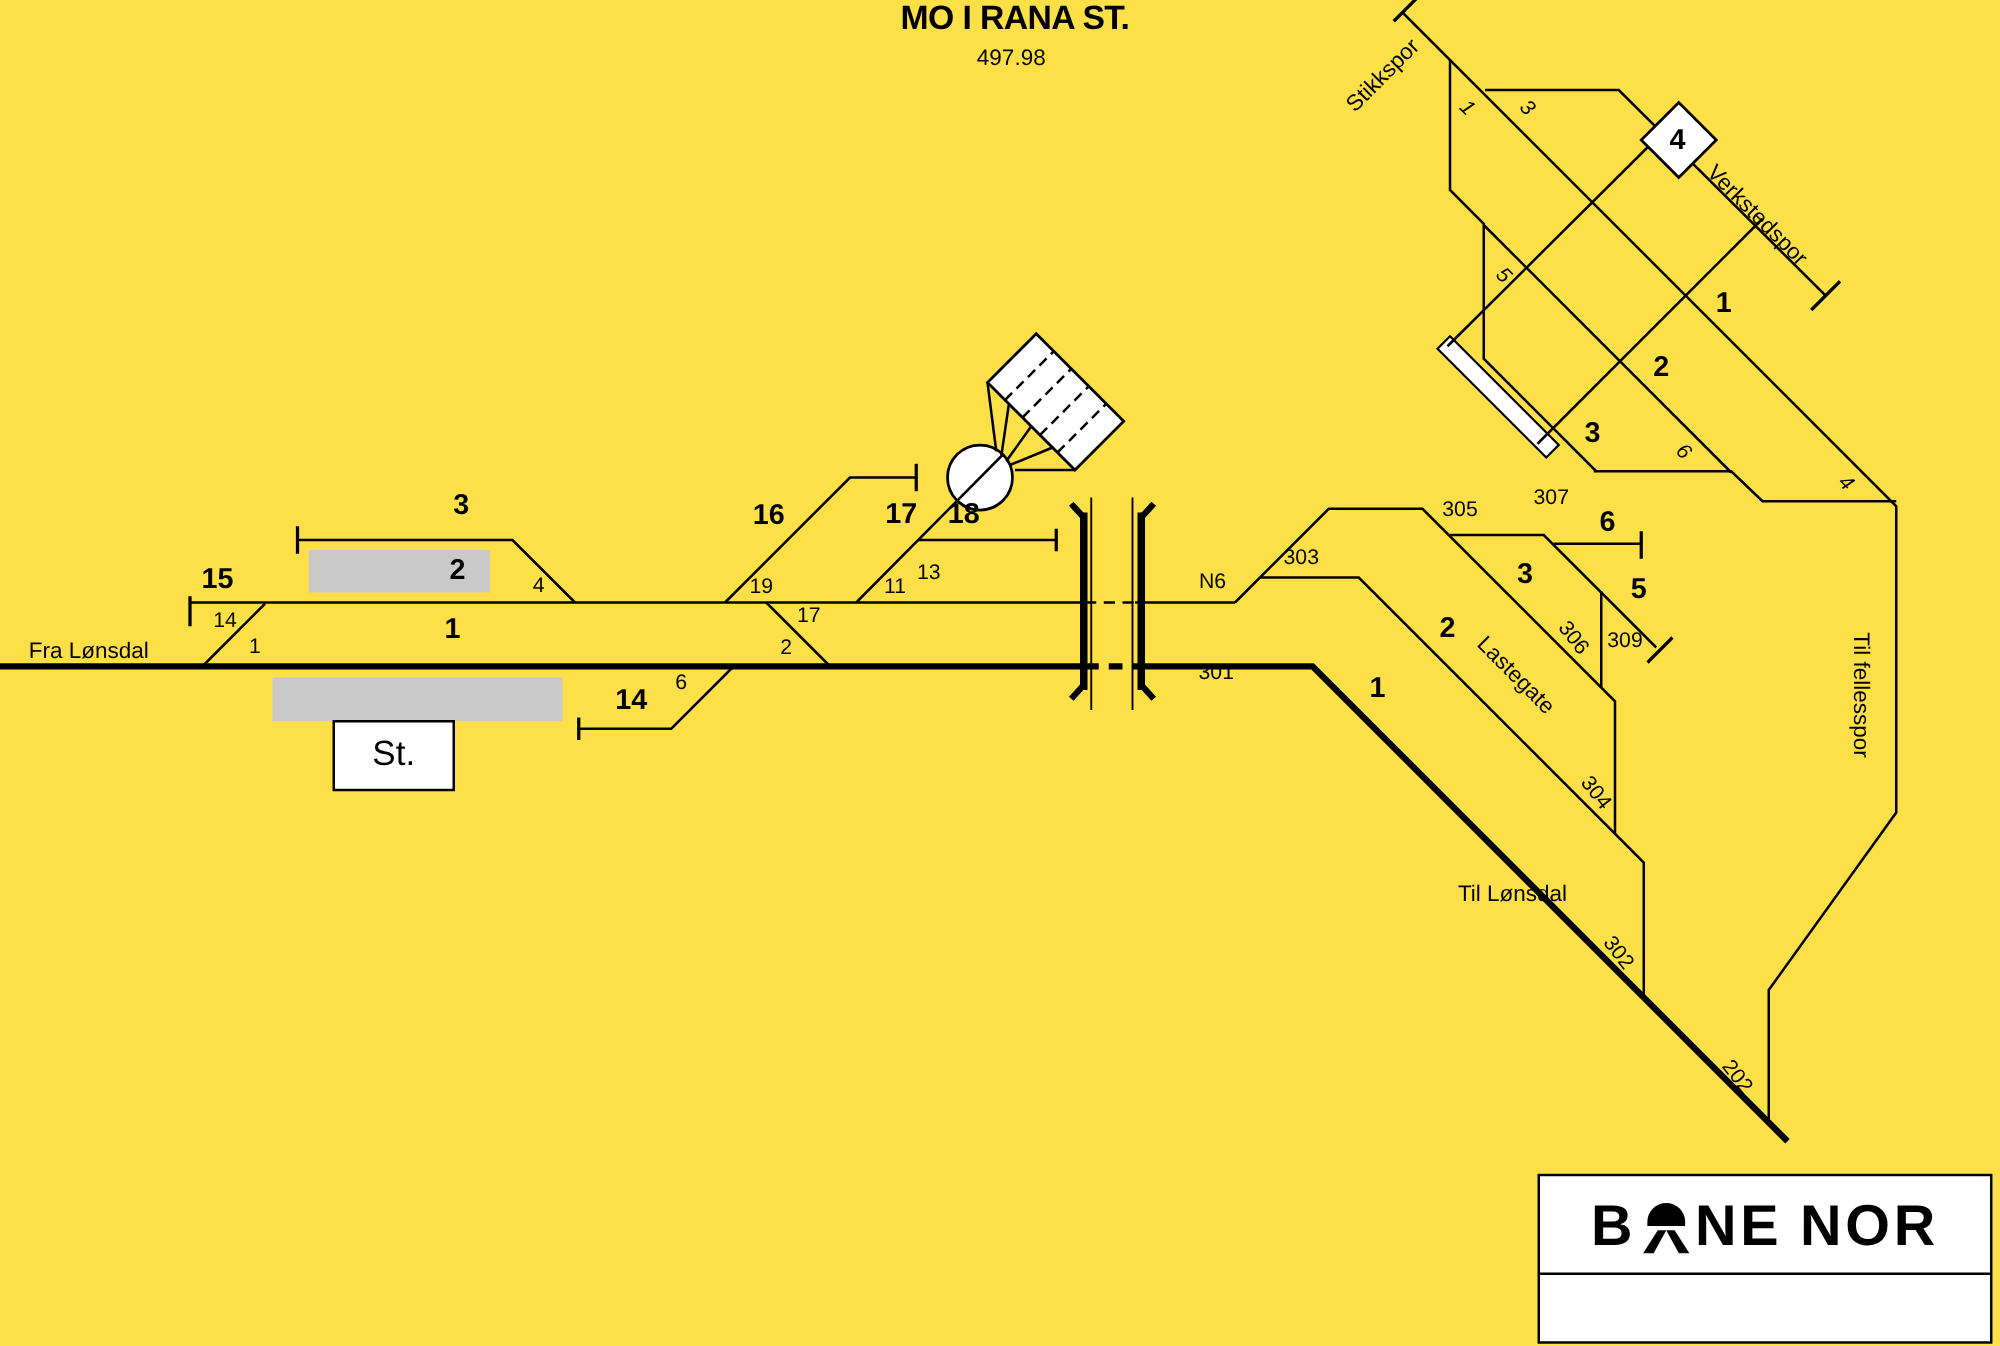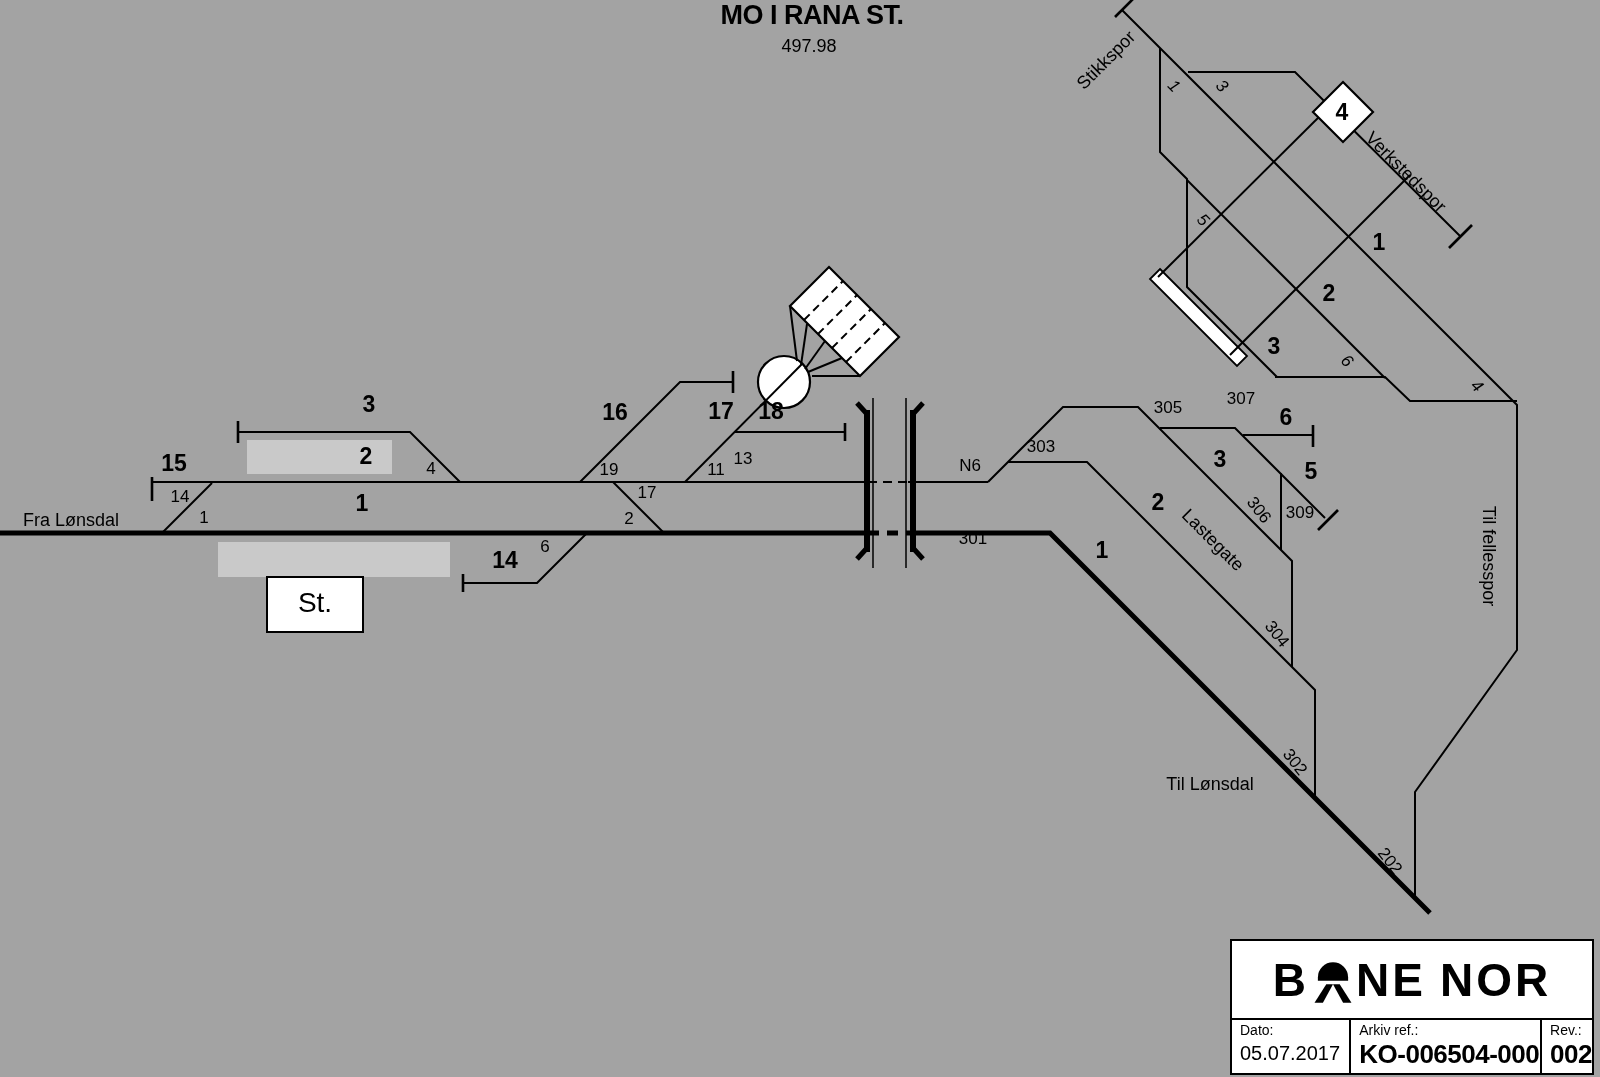--- a/index.html
+++ b/index.html
@@ -1,16 +1,16 @@
 <!DOCTYPE html>
 <html><head>
 <meta charset="utf-8">
 <style>
   html,body{margin:0;padding:0;background:#fff;}
-  #stage{position:relative;width:1600px;height:1077px;background:#a3a3a3;overflow:hidden;
+  #stage{position:relative;width:1600px;height:1077px;background:#fde047;overflow:hidden;
          font-family:"Liberation Sans","DejaVu Sans",sans-serif;color:#000;}
   #tracks{position:absolute;left:0;top:0;}
   
   .lb{position:absolute;white-space:nowrap;transform:translate(-50%,-50%);
       font-size:17px;line-height:1;color:#000;}
   .b{font-weight:bold;font-size:23px;}
   .n18{font-size:18px;}
   .it{font-style:italic;}
   .r45{transform:translate(-50%,-50%) rotate(45deg);}
   .r52{transform:translate(-50%,-50%) rotate(52deg);}
@@ -156,21 +156,21 @@
   <div class="lb" style="left:1241px;top:398px;">307</div>
   <div class="lb b" style="left:1286px;top:417px;">6</div>
   <div class="lb b" style="left:1220px;top:459px;">3</div>
   <div class="lb b" style="left:1311px;top:471px;">5</div>
   <div class="lb r52" style="left:1259px;top:510px;">306</div>
   <div class="lb" style="left:1300px;top:512px;">309</div>
   <div class="lb b" style="left:1158px;top:502px;">2</div>
   <div class="lb n18 r45" style="left:1213px;top:540px;">Lastegate</div>
   <div class="lb b" style="left:1102px;top:550px;">1</div>
   <div class="lb r52" style="left:1277px;top:634px;">304</div>
-  <div class="lb n18" style="left:1210px;top:784px;">Til Lønsdal</div>
+  <div class="lb n18" style="left:1210px;top:715px;">Til Lønsdal</div>
   <div class="lb r52" style="left:1295px;top:762px;">302</div>
   <div class="lb r52" style="left:1390px;top:861px;">202</div>
   <div class="lb n18 r90" style="left:1489px;top:556px;">Til fellesspor</div>
   <div class="lb it r45" style="left:1477px;top:386px;">4</div>
   <div class="lb it r45" style="left:1347px;top:361px;">6</div>
 
   <div class="lb n18 rm45" style="left:1106px;top:60px;">Stikkspor</div>
   <div class="lb n18 r45" style="left:1406px;top:172px;">Verkstedspor</div>
   <div class="lb it r45" style="left:1174px;top:86px;">1</div>
   <div class="lb it r45" style="left:1222px;top:86px;">3</div>
@@ -185,29 +185,15 @@
       <span class="logo-txt">B</span>
       <svg id="logo-mark" width="42" height="48" viewBox="0 0 50 54">
         <path d="M7,24 A18,18 0 0 1 43,24 L43,28 L7,28 Z" fill="#000"></path>
         <polygon points="17,32 25,32 13,54 3,54" fill="#000"></polygon>
         <polygon points="25,32 33,32 47,54 37,54" fill="#000"></polygon>
       </svg>
       <span class="logo-txt">NE</span>
       <span class="logo-gap"></span>
       <span class="logo-txt">NOR</span>
     </div>
-    <div id="info-row">
-      <div class="cell" id="cell-dato">
-        <div class="cell-label">Dato:</div>
-        <div class="cell-value">05.07.2017</div>
-      </div>
-      <div class="cell" id="cell-arkiv">
-        <div class="cell-label">Arkiv ref.:</div>
-        <div class="cell-big">KO-006504-000</div>
-      </div>
-      <div class="cell" id="cell-rev">
-        <div class="cell-label">Rev.:</div>
-        <div class="cell-big">002</div>
-      </div>
-    </div>
   </div>
 
 </div>
 
 </body></html>

